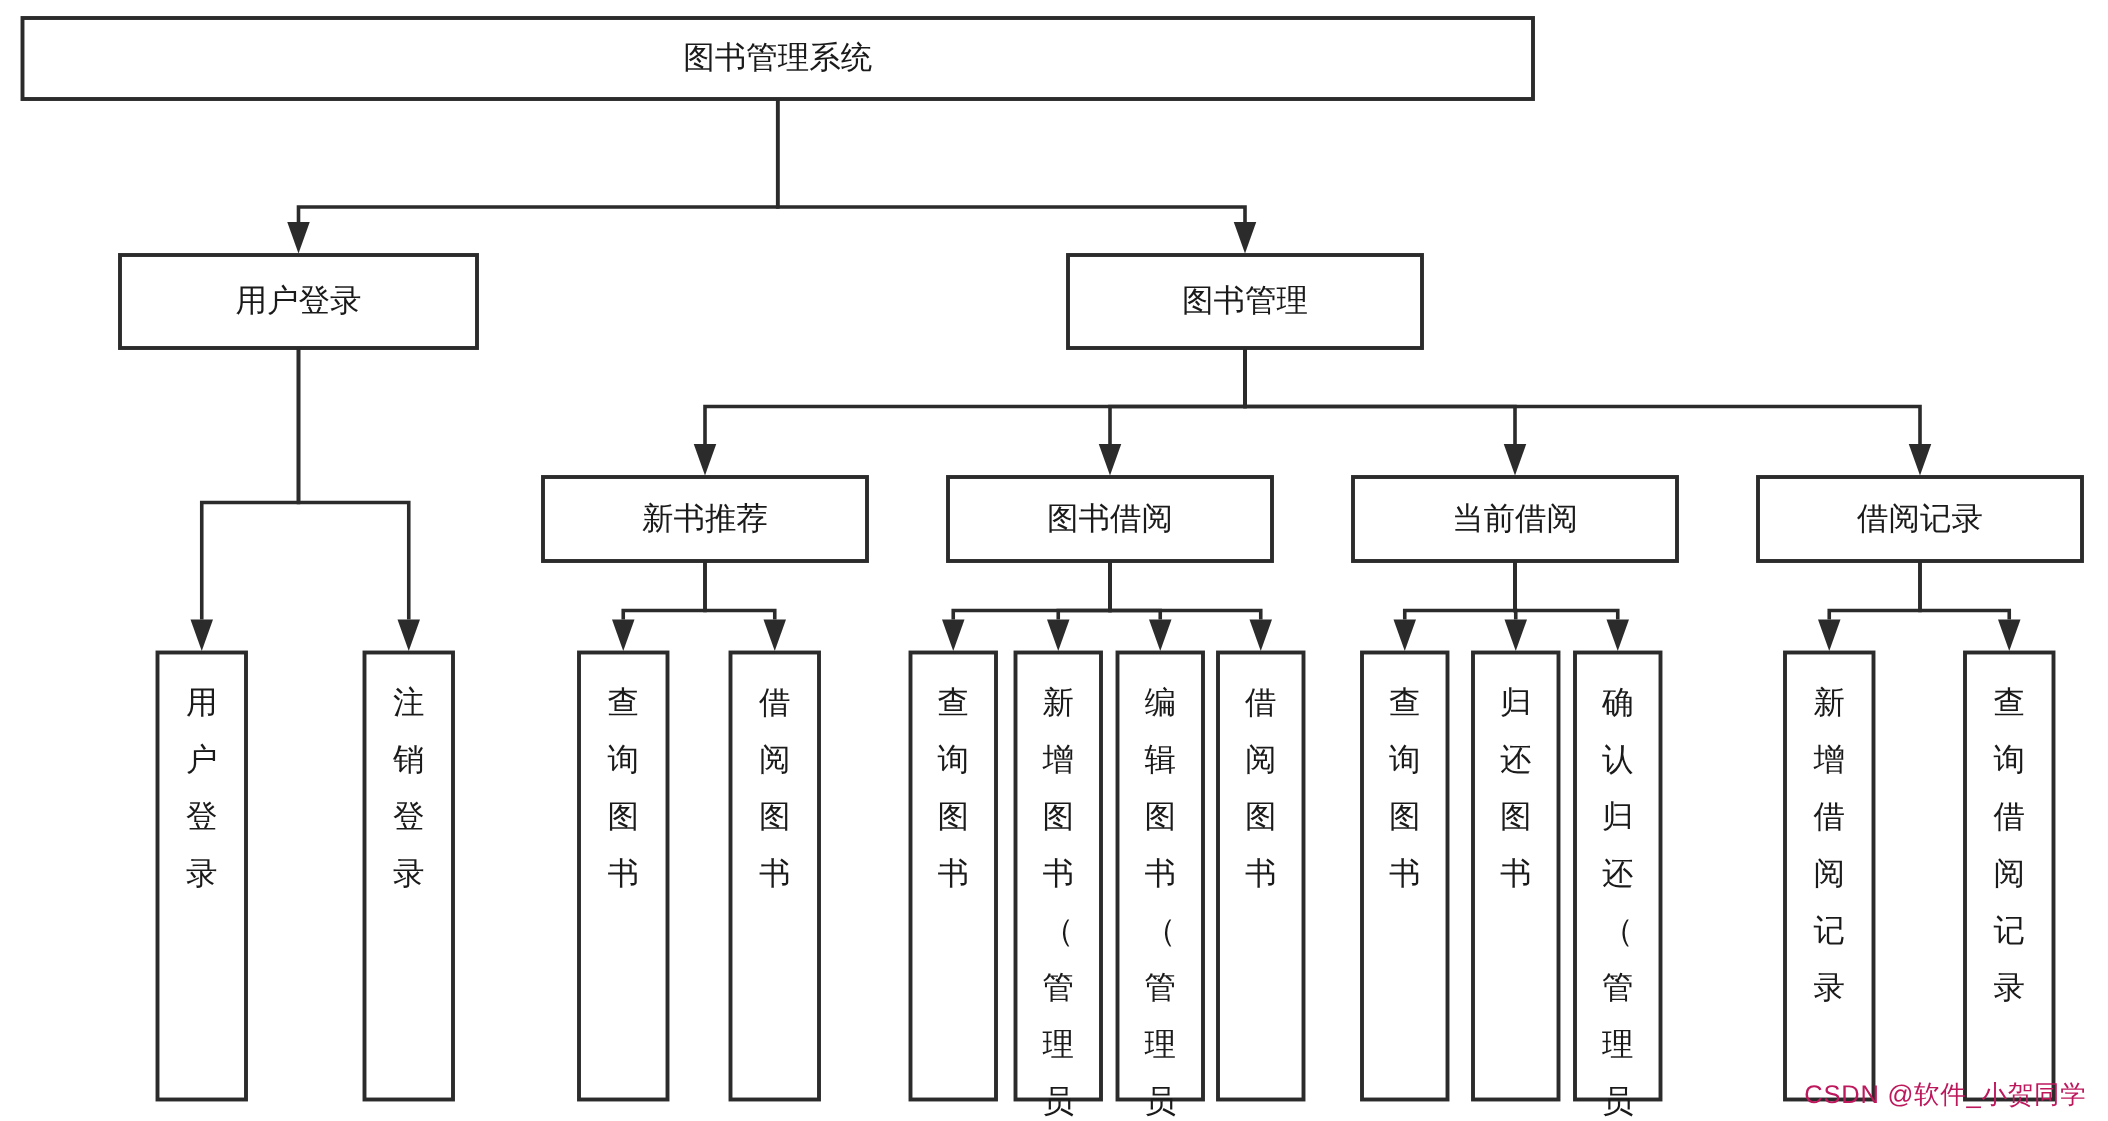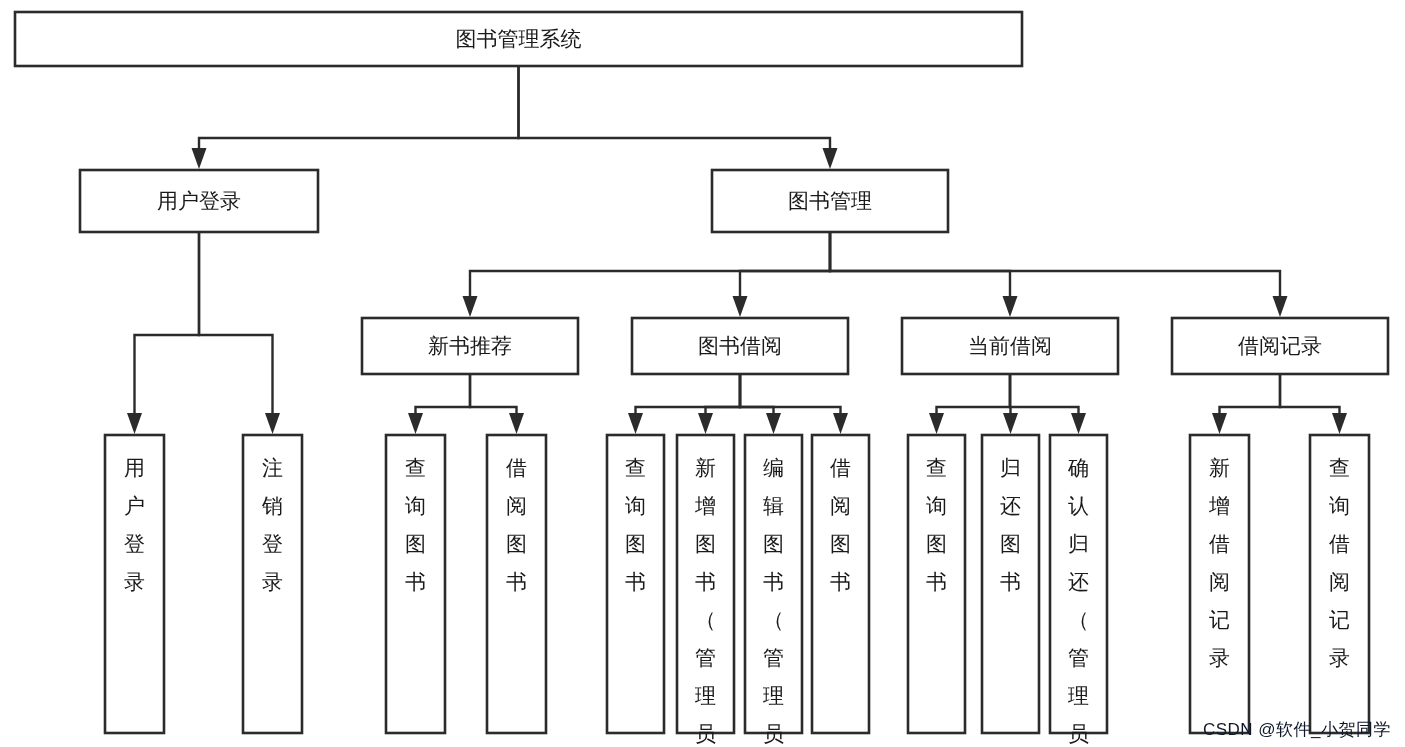--- a/index.html
+++ b/index.html
@@ -54,21 +54,21 @@
     font-family: "Liberation Sans", "DejaVu Sans", sans-serif;
     font-size: 21px;
     text-anchor: middle;
   }
   .watermark-text {
     position: absolute;
     right: 14px;
     bottom: 6px;
     font-family: "Liberation Sans", "DejaVu Sans", sans-serif;
     font-size: 17px;
-    color: #0f172a;
+    color: #be185d;
     letter-spacing: 0.5px;
     white-space: nowrap;
     user-select: none;
   }
 </style>
 </head>
 <body>
 
 <div id="diagram-root">
   <svg id="flowchart" viewBox="0 0 1405 747">

